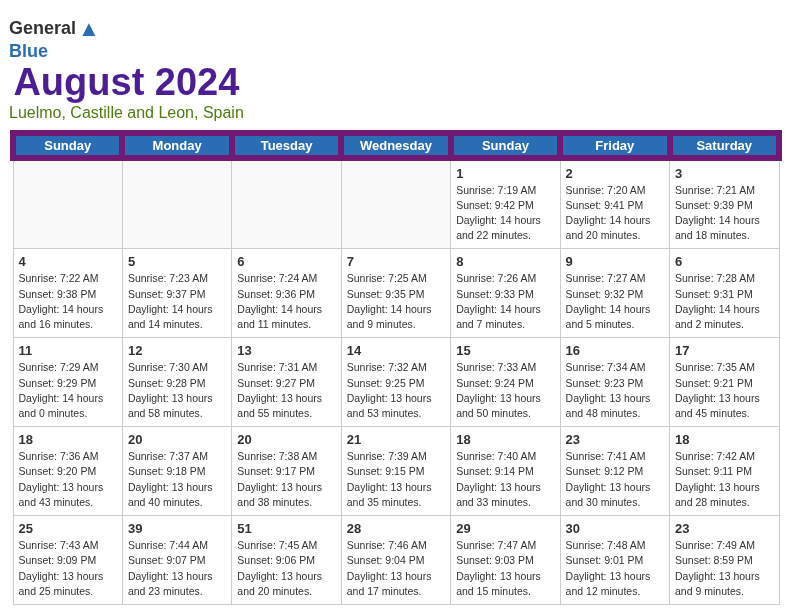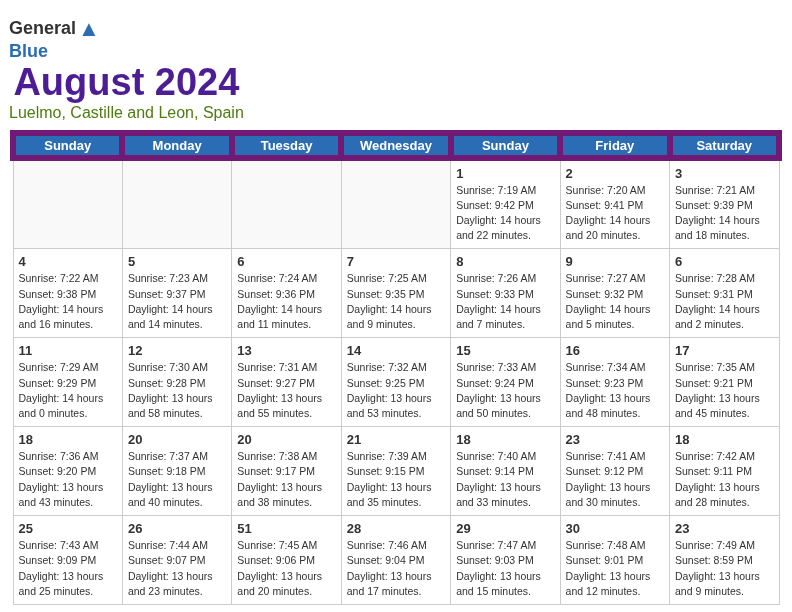--- a/index.html
+++ b/index.html
@@ -237,21 +237,21 @@
             <span class="day-num">18</span>
             <div class="cell-info">Sunrise: 7:42 AM<br>Sunset: 9:11 PM<br>Daylight: 13 hours and 28 minutes.</div>
           </td>
         </tr>
         <tr>
           <td class="cal-cell">
             <span class="day-num">25</span>
             <div class="cell-info">Sunrise: 7:43 AM<br>Sunset: 9:09 PM<br>Daylight: 13 hours and 25 minutes.</div>
           </td>
           <td class="cal-cell">
-            <span class="day-num">26</span>
+            <span class="day-num">39</span>
             <div class="cell-info">Sunrise: 7:44 AM<br>Sunset: 9:07 PM<br>Daylight: 13 hours and 23 minutes.</div>
           </td>
           <td class="cal-cell">
             <span class="day-num">51</span>
             <div class="cell-info">Sunrise: 7:45 AM<br>Sunset: 9:06 PM<br>Daylight: 13 hours and 20 minutes.</div>
           </td>
           <td class="cal-cell">
             <span class="day-num">28</span>
             <div class="cell-info">Sunrise: 7:46 AM<br>Sunset: 9:04 PM<br>Daylight: 13 hours and 17 minutes.</div>
           </td>

